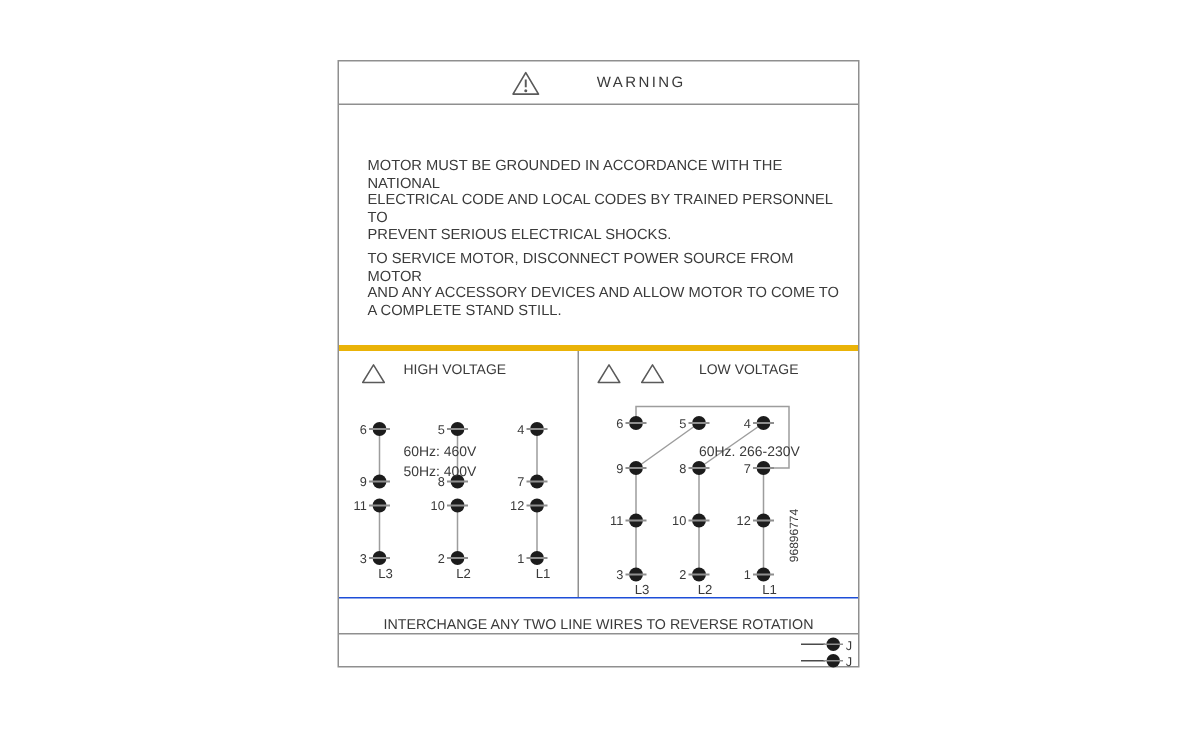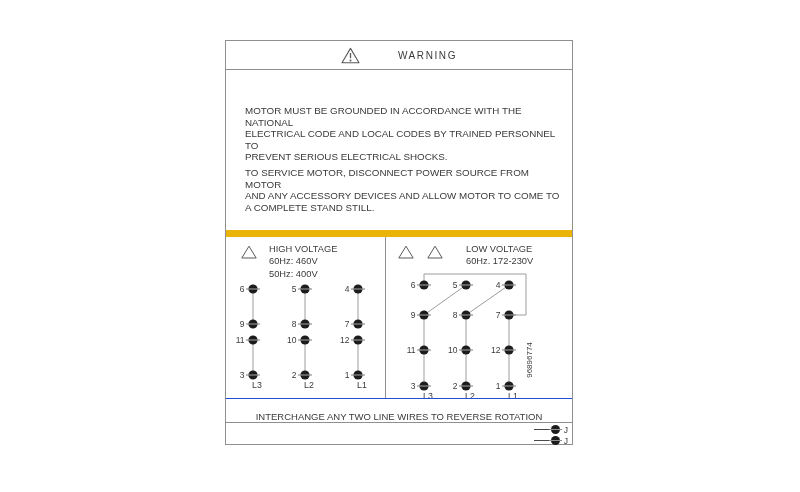--- a/index.html
+++ b/index.html
@@ -23,34 +23,34 @@
   .sec-body{position:absolute;left:0;top:29px;width:100%;height:160px;}
   .para{
     position:absolute;left:19px;width:318px;margin:0;
     font-size:9.8px;line-height:11.5px;white-space:pre-line;
   }
   .para-1{top:35px;}
   .para-2{top:97px;}
   
   .sec-diagrams{
     position:absolute;left:0;top:189px;width:100%;height:168px;
-    border-top:7px solid #eab308;box-sizing:border-box;display:flex;
+    border-top:4px solid #eab308;box-sizing:border-box;display:flex;
   }
   .panel{position:relative;height:100%;}
   .panel-high{width:160px;border-right:1px solid #8f8f8f;box-sizing:border-box;}
   .panel-low{flex:1;}
   .panel svg.diag{position:absolute;left:0;top:0;}
   .phead{position:absolute;display:flex;align-items:flex-start;z-index:2;}
   .phead-high{left:15px;top:6px;gap:12px;}
   .phead-low{left:12px;top:6px;gap:13px;}
   .phead .tri{margin-top:2px;flex:0 0 auto;}
   .ptexts{margin-left:0;}
   .phead-low .ptexts{margin-left:10px;}
   .ptitle{font-size:9.3px;line-height:12px;}
-  .pratings{font-size:9.3px;line-height:12.5px;white-space:pre-line;}
+  .pratings{font-size:9.3px;line-height:12.5px;white-space:pre-line;margin-top:43px;}
   svg text{font-family:"Liberation Sans","DejaVu Sans",sans-serif;}
   
   .sec-interchange{
     position:absolute;left:0;top:357px;width:100%;height:24px;
     border-top:1px solid #1d4ed8;box-sizing:border-box;
     display:flex;align-items:flex-end;justify-content:center;
     font-size:9.5px;
   }
   .sec-thermostat{
     position:absolute;left:0;top:381px;width:100%;height:22px;
@@ -161,21 +161,21 @@
       <div class="panel panel-low">
         <div class="phead phead-low">
           <svg class="tri" width="16" height="14" viewBox="0 0 16 14">
             <polygon points="8,1.2 15.2,13 0.8,13" fill="none" stroke="#5a5a5a" stroke-width="1" stroke-linejoin="round"></polygon>
           </svg>
           <svg class="tri" width="16" height="14" viewBox="0 0 16 14">
             <polygon points="8,1.2 15.2,13 0.8,13" fill="none" stroke="#5a5a5a" stroke-width="1" stroke-linejoin="round"></polygon>
           </svg>
           <div class="ptexts">
             <div class="ptitle">LOW VOLTAGE</div>
-            <div class="pratings">60Hz. 172-230V</div>
+            <div class="pratings">60Hz. 266-230V</div>
           </div>
         </div>
         <svg class="diag" width="186" height="167" viewBox="0 0 186 167">
             <polyline points="38,48 38,37 140,37 140,78 123,78" fill="none" stroke="#9d9d9d" stroke-width="1"></polyline>
             <polyline points="80,48 38,78" fill="none" stroke="#9d9d9d" stroke-width="1"></polyline>
             <polyline points="123,48 80,78" fill="none" stroke="#9d9d9d" stroke-width="1"></polyline>
             <polyline points="38,78 38,149" fill="none" stroke="#9d9d9d" stroke-width="1"></polyline>
             <polyline points="80,78 80,149" fill="none" stroke="#9d9d9d" stroke-width="1"></polyline>
             <polyline points="123,78 123,149" fill="none" stroke="#9d9d9d" stroke-width="1"></polyline>
             <circle cx="38" cy="48" r="4.6" fill="#1c1c1c"></circle>

